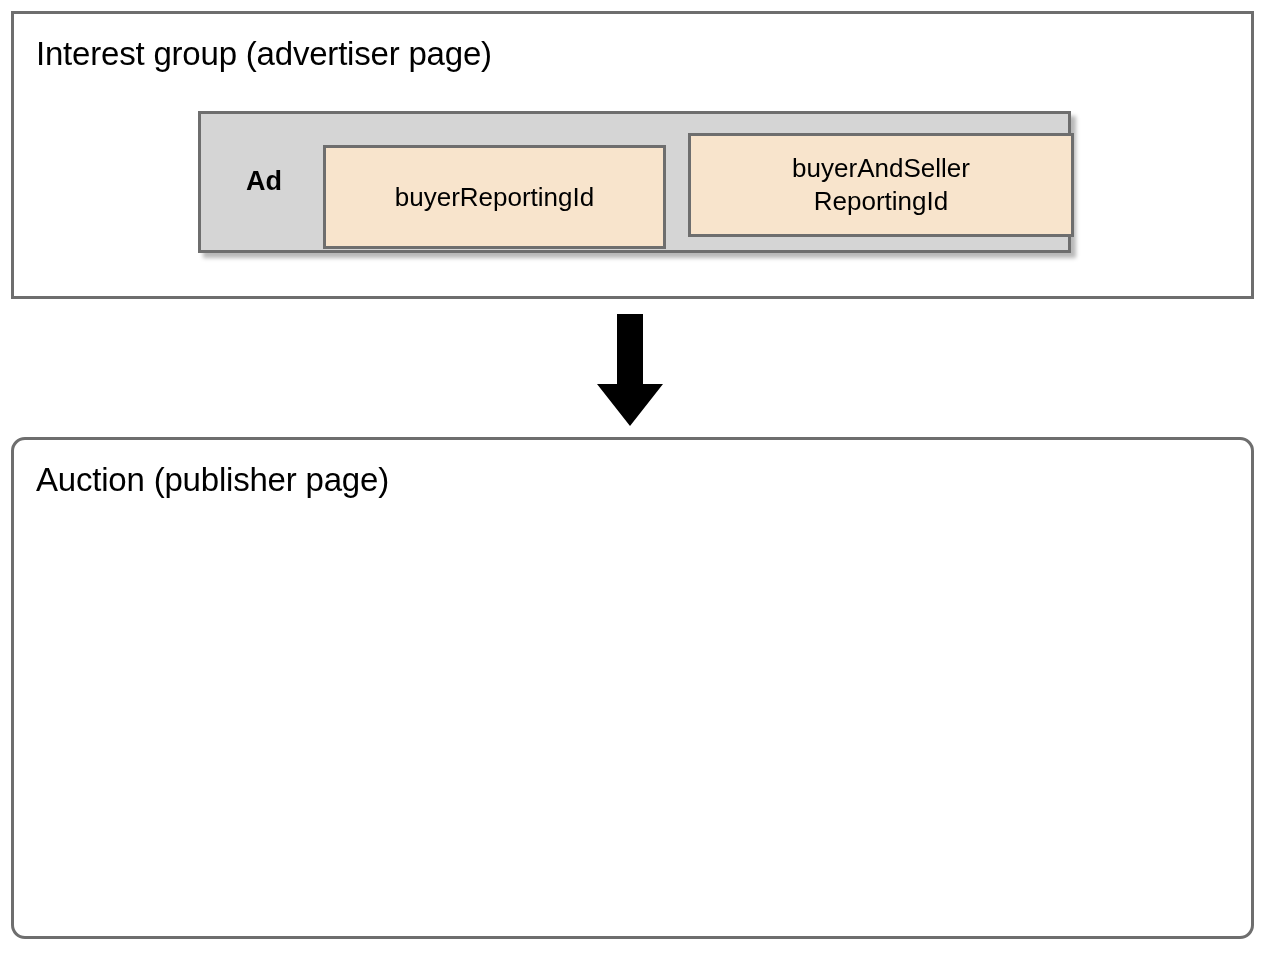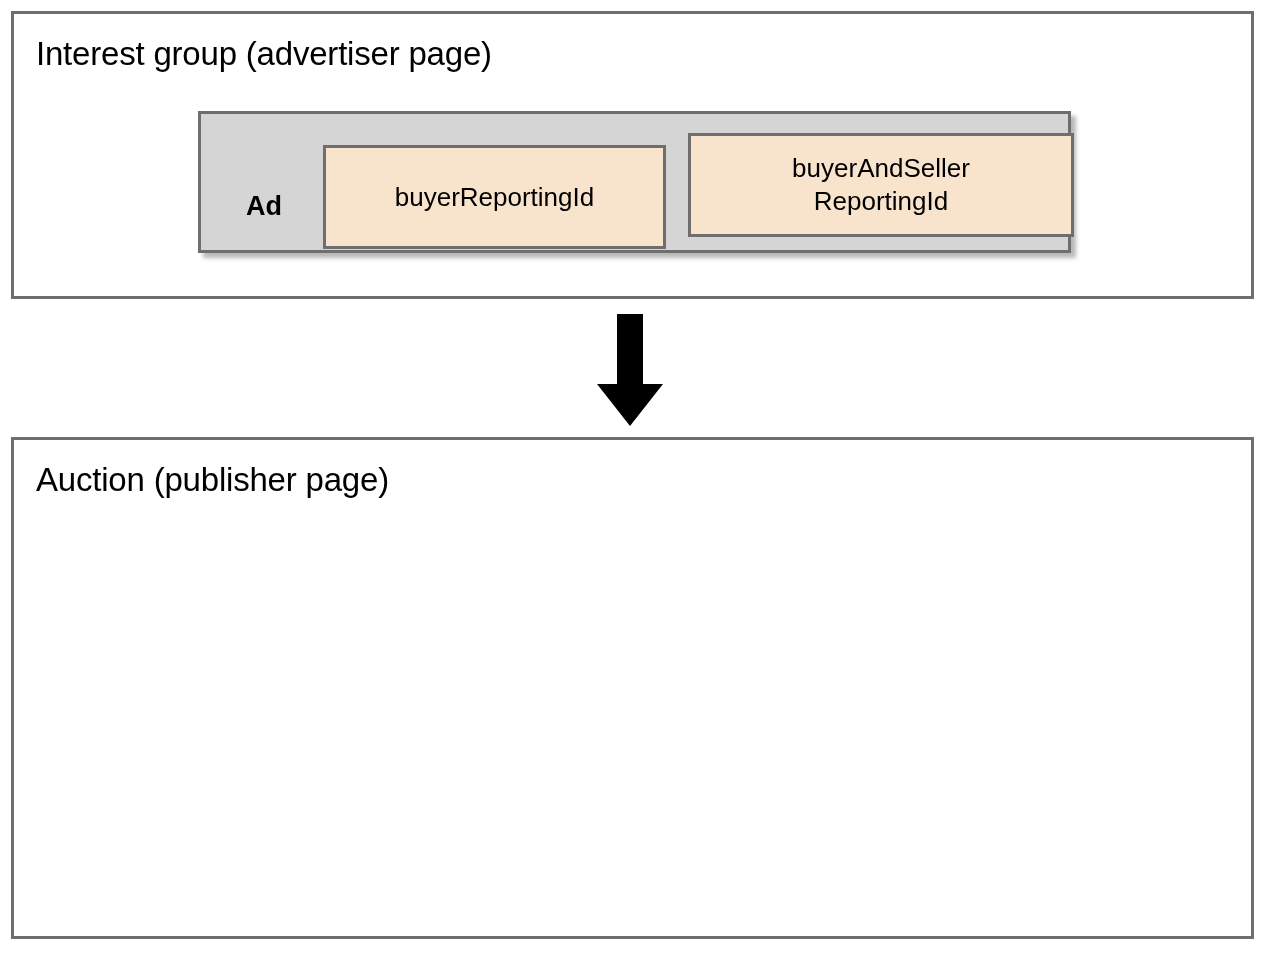--- a/index.html
+++ b/index.html
@@ -33,20 +33,21 @@
     left: 11px;
     top: 11px;
     width: 1243px;
     height: 288px;
   }
   .panel.bottom {
     left: 11px;
     top: 437px;
     width: 1243px;
     height: 502px;
+    border-radius: 14px;
   }
 
   .panel-title {
     position: absolute;
     left: 22px;
     top: 20px;
     font-size: 33px;
     line-height: 40px;
     letter-spacing: -0.2px;
     white-space: nowrap;
@@ -66,21 +67,20 @@
     box-shadow: 5px 5px 4px rgba(0,0,0,0.28);
   }
   .ad-label {
     position: absolute;
     left: 45px;
     top: 51px;
     font-size: 27px;
     font-weight: bold;
     line-height: 32px;
     color: #000000;
-    margin-top: 25px;
   }
 
   
   .chip {
     position: absolute;
     background: #f8e4cc;
     border: 3px solid #6e6e6e;
     box-sizing: border-box;
     display: flex;
     align-items: center;

